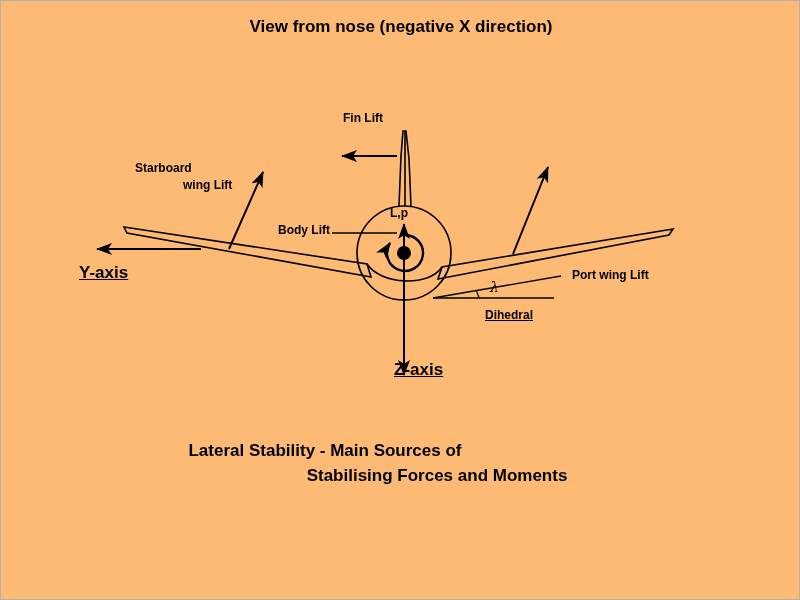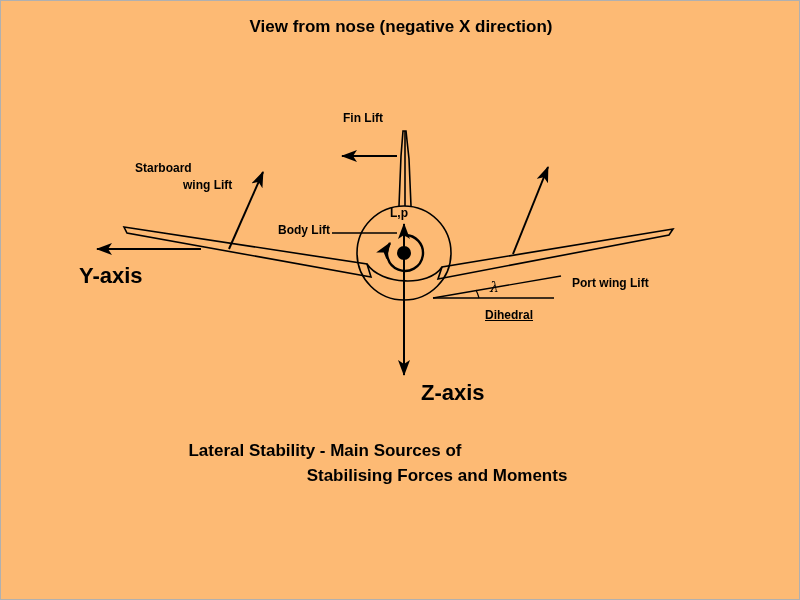--- a/index.html
+++ b/index.html
@@ -35,21 +35,22 @@
   }
   .title-main {
     font-size: 17px;
     text-align: center;
   }
   .caption {
     font-size: 17px;
     text-align: center;
   }
   .axis-label {
-    font-size: 22px;
+    font-size: 17px;
+    text-decoration: underline;
   }
   .small {
     font-size: 12px;
   }
   .tiny {
     font-size: 11px;
   }
   .greek {
     font-family: "DejaVu Serif", serif;
     font-style: italic;
@@ -112,26 +113,26 @@
 
   <div class="lbl small" style="left:315px; top:111px;padding-left:27px;">Fin Lift</div>
 
   <div class="lbl small" style="left:134px; top:161px;">Starboard</div>
   <div class="lbl small" style="left:150px; top:178px;margin-left:32px;">wing Lift</div>
 
   <div class="lbl small" style="left:277px; top:223px;text-align:center;">Body Lift</div>
 
   <div class="lbl small" style="left:389px; top:206px;">L,p</div>
 
-  <div class="lbl small" style="left:571px; top:276px;">Port wing Lift</div>
+  <div class="lbl small" style="left:571px; top:268px;">Port wing Lift</div>
 
   <div class="lbl tiny" style="left:484px; top:308px; font-size:12px;text-decoration:underline;">Dihedral</div>
 
   <div class="lbl greek" style="left:489px; top:278px;">λ</div>
 
   <div class="lbl axis-label" style="left:78px; top:262px;">Y-axis</div>
 
-  <div class="lbl axis-label" style="left:420px; top:359px;margin-top:20px;">Z-axis</div>
+  <div class="lbl axis-label" style="left:393px; top:359px;">Z-axis</div>
 
   <div class="lbl caption" style="left:0; top:440px; width:648px;">Lateral Stability - Main Sources of</div>
   <div class="lbl caption" style="left:12px; top:465px; width:800px;margin-left:24px;">Stabilising Forces and Moments</div>
 
 </div>
 
 </body></html>

